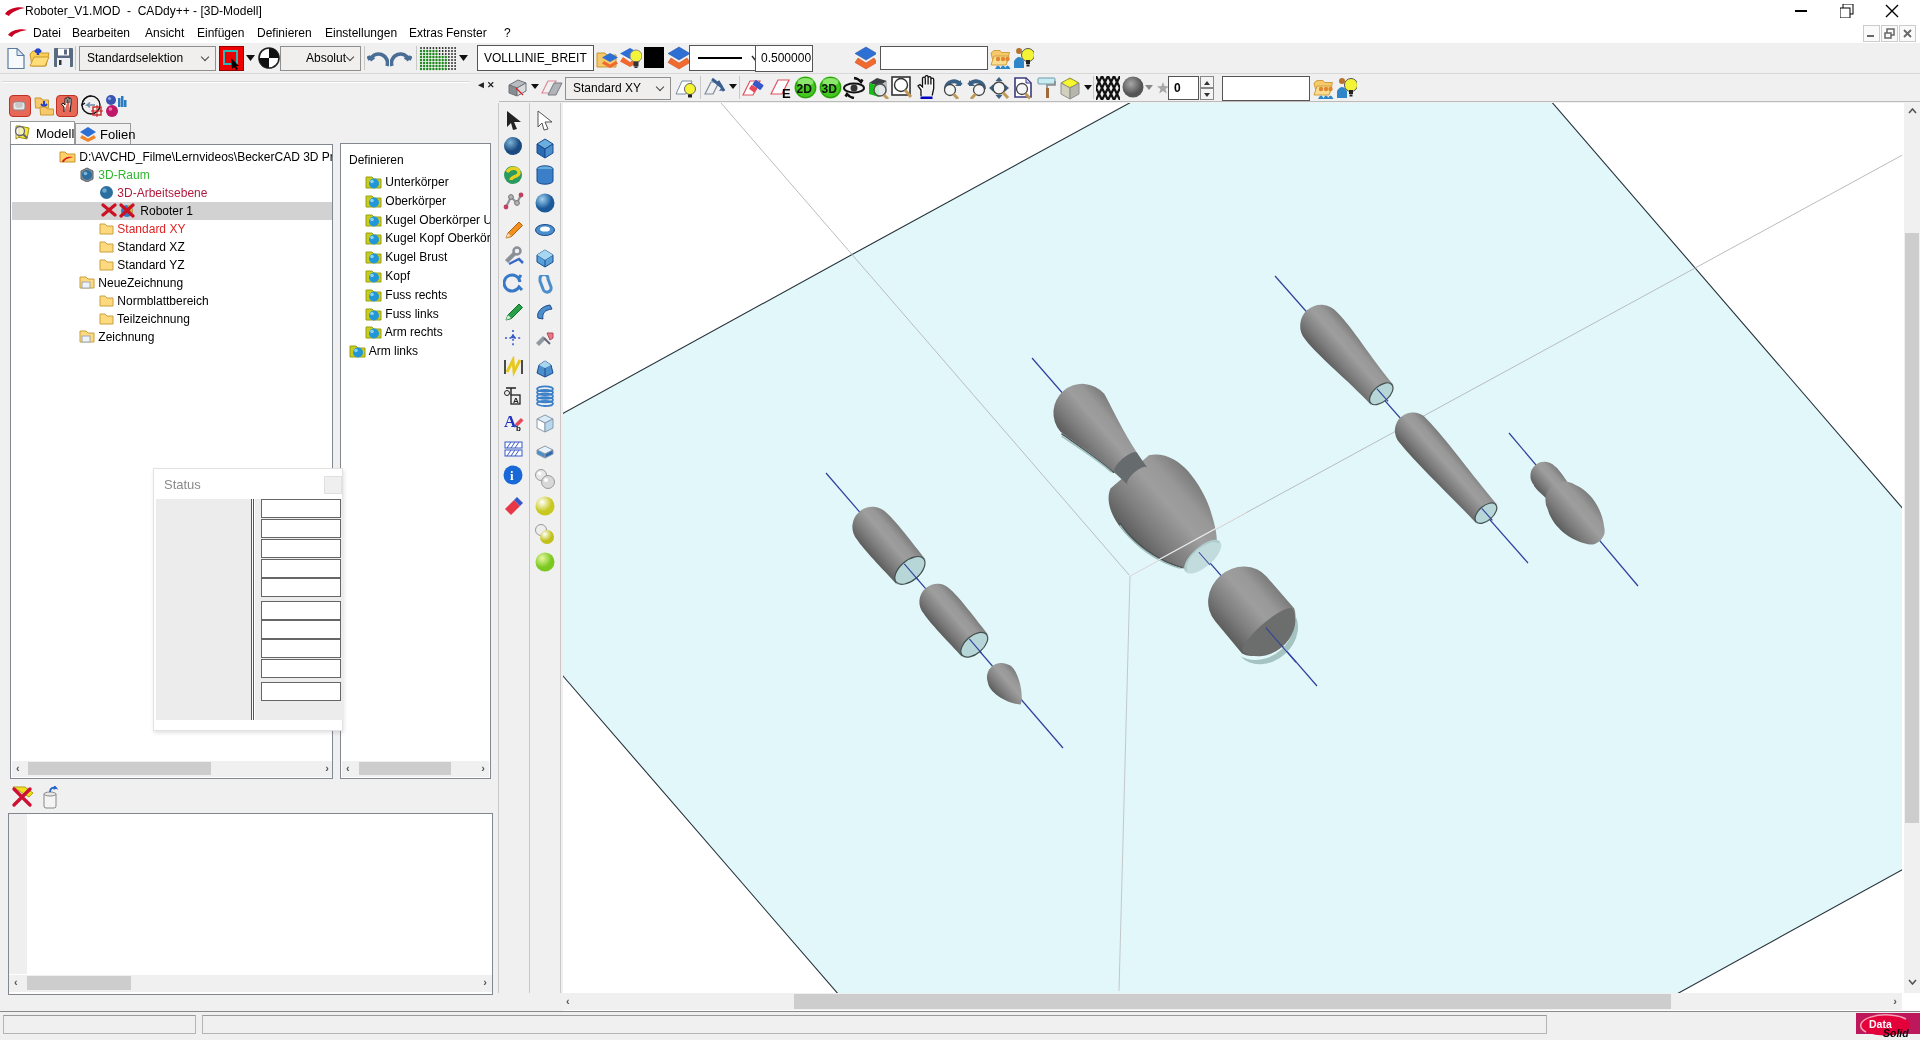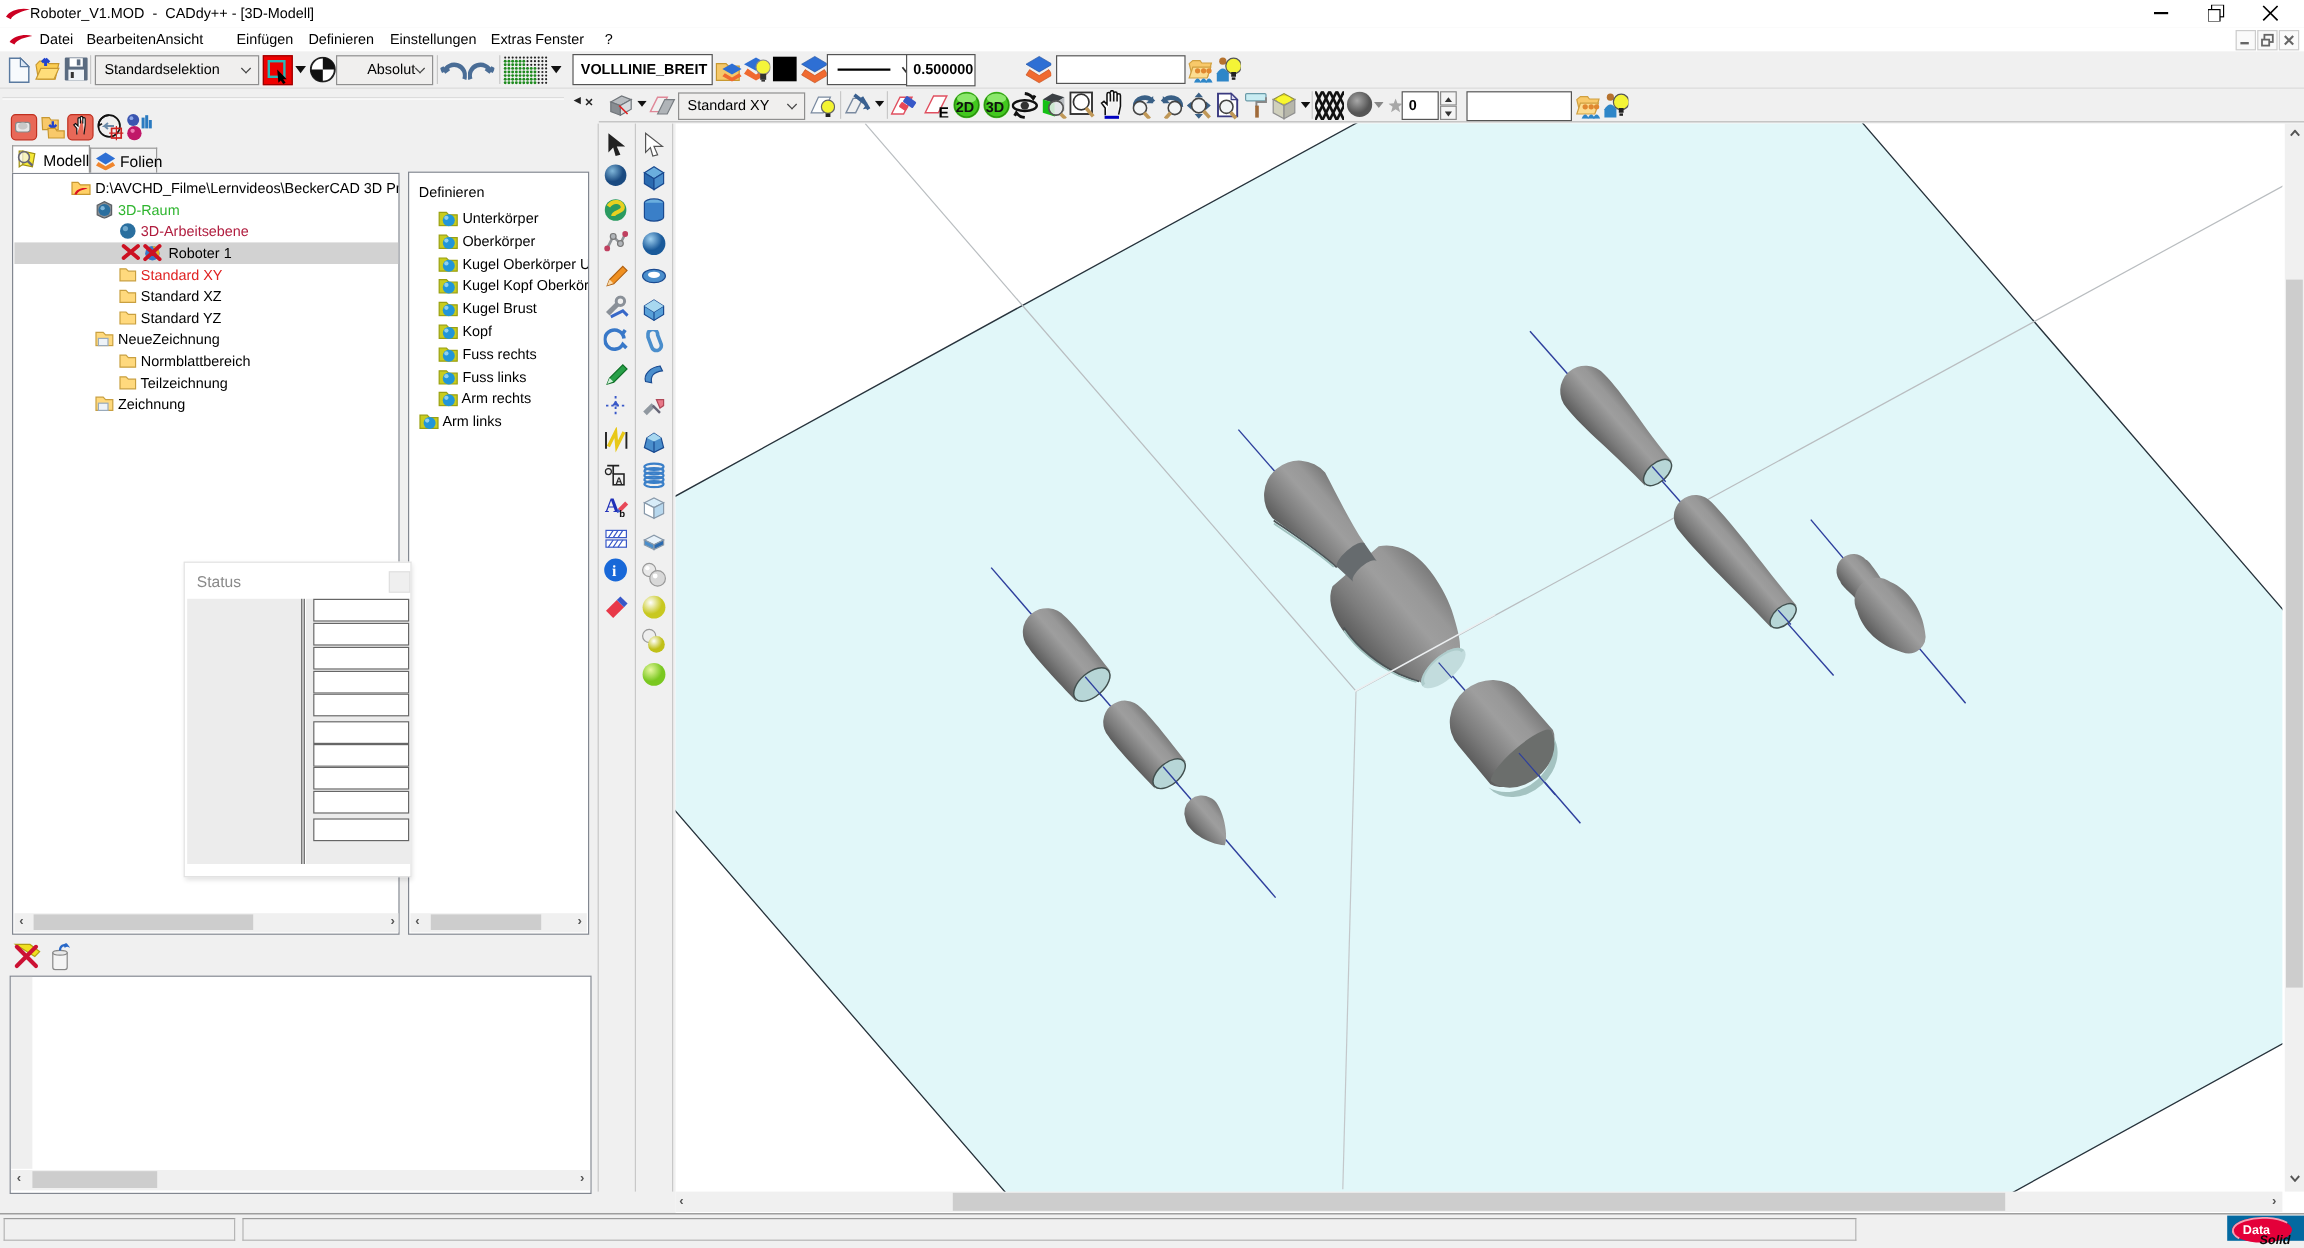--- a/index.html
+++ b/index.html
@@ -10,21 +10,21 @@
 #titlebar { left:0; top:0; width:1920px; height:23px; background:#ffffff; }
 #titletext { top:4px; font-size:12px; color:#000; }
 
 #menubar { left:0; top:23px; width:1920px; height:20px; background:#ffffff; }
 .menuitem { position:absolute; top:3px; font-size:12px; color:#000; }
 
 #tb1 { left:0; top:43px; width:1920px; height:31px; background:#f0f0f0; border-bottom:1px solid #d8d8d8; }
 #tb2 { left:0; top:74px; width:1920px; height:28px; background:#f0f0f0; border-bottom:1px solid #bbb; }
 .combo { position:absolute; background:#f0efee; border:1px solid #8f8f8f; font-size:12px; }
 .combo .carr { position:absolute; right:7px; top:50%; margin-top:-5px; width:6px; height:6px; border-right:1.6px solid #444; border-bottom:1.6px solid #444; transform:rotate(45deg); }
-.tfield { position:absolute; background:#fff; border:1px solid #555; font-size:12px;font-weight:bold; }
+.tfield { position:absolute; background:#fff; border:1px solid #555; font-size:12px; }
 .vsep { position:absolute; width:1px; background:#c8c8c8; }
 
 #dock { left:0; top:75px; width:499px; height:933px; background:#f0f0f0; }
 .panelbox { position:absolute; background:#fff; border:1px solid #828790; overflow:hidden; }
 .hsb { position:absolute; background:#f0f0f0; }
 .hsb .thumb { position:absolute; top:1px; height:13px; background:#cdcdcd; }
 .arr { position:absolute; font-size:11px; color:#555; font-weight:bold; }
 .treerow { position:absolute; white-space:nowrap; font-size:12px; height:18px; line-height:18px; }
 
 .tab { position:absolute; font-size:13px; }
@@ -54,21 +54,21 @@
       <path d="M1 1 L13 13 M13 1 L1 13" stroke="#000" stroke-width="1.4"></path>
     </svg>
 </div>
 
 <div class="abs" id="menubar">
   <svg class="abs" style="left:6px;top:4px" width="24" height="13">
       <path d="M2 8 C5 3, 15 1, 21 3 C15 4, 8 6, 6 10 Z" fill="#cc0022"></path>
     </svg>
   <div class="menuitem" style="left:33px">Datei</div>
   <div class="menuitem" style="left:72px">Bearbeiten</div>
-  <div class="menuitem" style="left:130px">Ansicht</div>
+  <div class="menuitem" style="left:145px">Ansicht</div>
   <div class="menuitem" style="left:197px">Einfügen</div>
   <div class="menuitem" style="left:257px">Definieren</div>
   <div class="menuitem" style="left:325px">Einstellungen</div>
   <div class="menuitem" style="left:409px">Extras</div>
   <div class="menuitem" style="left:446px">Fenster</div>
   <div class="menuitem" style="left:504px">?</div>
 
   <div class="abs" style="left:1863px;top:2px;width:17px;height:17px;border:1px solid #ccc;background:#fafafa"><svg width="15" height="15">
         <rect x="3" y="9" width="7" height="2" fill="#666"></rect>
       </svg></div>
@@ -735,21 +735,21 @@
     <div class="abs" style="left:0;top:890px;width:1339px;height:17px;background:#f0f0f0">
       <div style="position:absolute;left:3px;top:2px;color:#555;font-size:11px;font-weight:bold">‹</div>
       <div style="position:absolute;left:231px;top:1px;width:877px;height:15px;background:#cdcdcd"></div>
       <div style="position:absolute;right:5px;top:2px;color:#555;font-size:11px;font-weight:bold">›</div>
     </div>
   </div>
 
 <div class="abs" id="statusbar">
   <div class="sbfield" style="left:3px;width:193px"></div>
   <div class="sbfield" style="left:202px;width:1345px"></div>
-  <div class="abs" style="left:1856px;top:1px;width:64px;height:21px;background:#0369a1">
+  <div class="abs" style="left:1856px;top:1px;width:64px;height:21px;background:#be185d">
     <svg width="64" height="27">
       <ellipse cx="29" cy="12" rx="25" ry="10.5" fill="#e4003a"></ellipse>
       <path d="M10 19 a25 10.5 0 0 1 40 -13" fill="none" stroke="#f4a0b4" stroke-width="1.5"></path>
       <text x="13" y="15" font-family="Liberation Sans" font-size="10.5" font-weight="bold" fill="#fff">Data</text>
       <text x="27" y="24" font-family="Liberation Sans" font-size="10.5" font-weight="bold" font-style="italic" fill="#0a0a0a">Solid</text>
     </svg>
   </div>
 </div>
 <div style="position: absolute; left: 498px; top: 103px; width: 63px; height: 890px; background: rgb(240, 240, 240);">
     <div style="position:absolute;left:0;top:0;width:1px;height:890px;background:#c8c8c8"></div>

